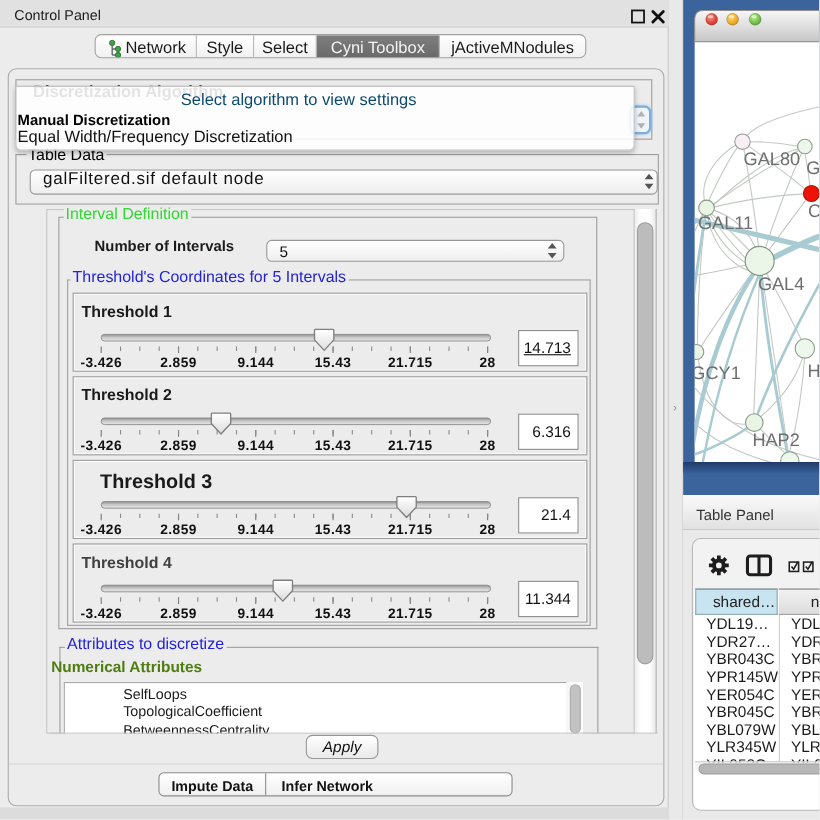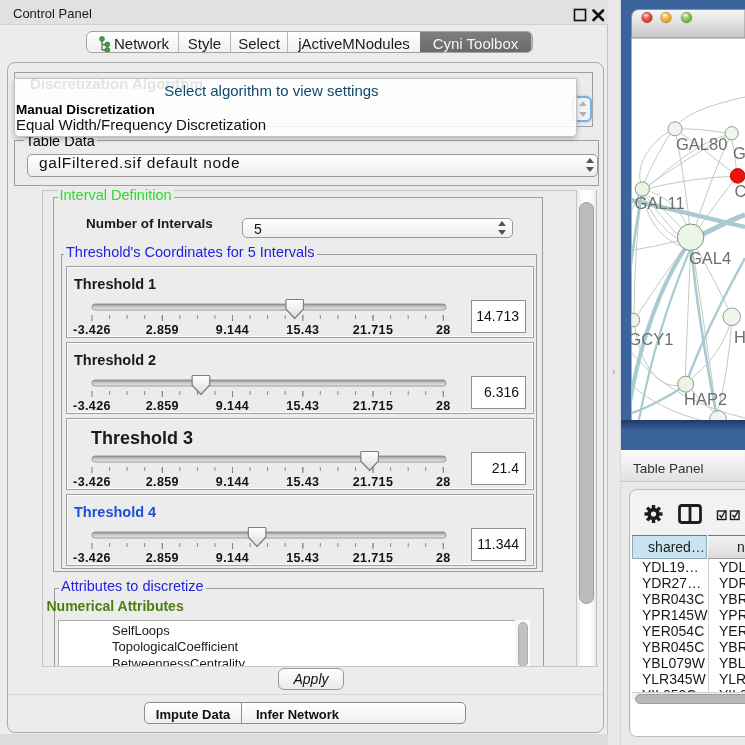--- a/index.html
+++ b/index.html
@@ -23,22 +23,22 @@
     </svg>
     <div class="abs" style="left:86px;top:31px;width:447px;height:22px;background:linear-gradient(#ffffff,#f1f1f1);border:1px solid #a3a3a3;border-radius:6px;overflow:hidden;display:flex;justify-content:flex-end;">
       <div style="width:90px;height:22px;color:#1a1a1a;border-right:1px solid #b9b9b9;display:flex;align-items:center;justify-content:center;font-size:15px;"><svg width="13" height="18" viewBox="0 0 13 18" style="margin-right:3px;margin-top:2px;">
           <path d="M4 4 L4 15 M4 9.5 L9 9.5 M4 15 L9 15" fill="none" stroke="#666a75" stroke-width="1.3"></path>
           <circle cx="4" cy="4" r="2.4" fill="#43a047" stroke="#2b7031" stroke-width="0.8"></circle>
           <circle cx="9.3" cy="9.5" r="2.4" fill="#43a047" stroke="#2b7031" stroke-width="0.8"></circle>
           <circle cx="9.3" cy="15" r="2.4" fill="#43a047" stroke="#2b7031" stroke-width="0.8"></circle>
         </svg>Network</div>
       <div style="width:52px;height:22px;color:#1a1a1a;border-right:1px solid #b9b9b9;display:flex;align-items:center;justify-content:center;font-size:15px;">Style</div>
       <div style="width:57px;height:22px;color:#1a1a1a;border-right:1px solid #b9b9b9;display:flex;align-items:center;justify-content:center;font-size:15px;">Select</div>
+      <div style="width:112px;height:22px;background:linear-gradient(#7e7e7e,#686868);color:#f4f4f4;border-right:1px solid #b9b9b9;display:flex;align-items:center;justify-content:center;font-size:15px;">Cyni Toolbox</div>
       <div style="width:132px;height:22px;color:#1a1a1a;display:flex;align-items:center;justify-content:center;font-size:15px;">jActiveMNodules</div>
-      <div style="width:112px;height:22px;background:linear-gradient(#7e7e7e,#686868);color:#f4f4f4;border-right:1px solid #b9b9b9;display:flex;align-items:center;justify-content:center;font-size:15px;">Cyni Toolbox</div>
     </div>
     <div class="abs" style="left:7px;top:62px;width:597px;height:671px;border:1px solid #ababab;border-radius:8px;background:#ececec;"></div>
     <div class="group" style="left:14px;top:72px;width:579px;height:55px;"></div>
     <div class="gtitle" style="left:28px;top:77px;color:#2a2a2a;font-size:15px;font-weight:bold;background:none;">Discretization Algorithm</div>
     <div class="abs" style="left:572px;top:96px;width:20px;height:26px;border:2.5px solid #7aafdc;border-radius:6px;background:#eef4fa;box-shadow:0 0 3px #9cc4e4;"></div>
     <svg class="abs" style="left:578px;top:100px;" width="10" height="18" viewBox="0 0 10 18">
       <path d="M5 1 L8.6 6 L1.4 6 Z" fill="#b0b0b0"></path>
       <path d="M5 17 L8.6 12 L1.4 12 Z" fill="#b0b0b0"></path>
     </svg>
     <div class="group" style="left:14px;top:140px;width:585px;height:46px;"></div>
@@ -100,21 +100,21 @@
       <line x1="377.3" y1="49" x2="377.3" y2="53" stroke="#8a8a8a" stroke-width="1"></line>
       <text x="26.0" y="67.5" font-size="12.5" font-weight="bold" letter-spacing="0.4" fill="#111" text-anchor="middle" font-family="Liberation Sans,sans-serif">-3.426</text>
       <text x="96.3" y="67.5" font-size="12.5" font-weight="bold" letter-spacing="0.4" fill="#111" text-anchor="middle" font-family="Liberation Sans,sans-serif">2.859</text>
       <text x="166.5" y="67.5" font-size="12.5" font-weight="bold" letter-spacing="0.4" fill="#111" text-anchor="middle" font-family="Liberation Sans,sans-serif">9.144</text>
       <text x="236.8" y="67.5" font-size="12.5" font-weight="bold" letter-spacing="0.4" fill="#111" text-anchor="middle" font-family="Liberation Sans,sans-serif">15.43</text>
       <text x="307.0" y="67.5" font-size="12.5" font-weight="bold" letter-spacing="0.4" fill="#111" text-anchor="middle" font-family="Liberation Sans,sans-serif">21.715</text>
       <text x="377.3" y="67.5" font-size="12.5" font-weight="bold" letter-spacing="0.4" fill="#111" text-anchor="middle" font-family="Liberation Sans,sans-serif">28</text>
       <path d="M 220.5 33.5 L 236.89999999999998 33.5 Q 237.5 33.5 237.5 34.5 L 237.5 43 L 228.7 52.5 L 219.89999999999998 43 L 219.89999999999998 34.5 Q 219.89999999999998 33.5 220.5 33.5 Z" fill="url(#th1)" stroke="#7e7e7e" stroke-width="1.2" stroke-linejoin="round"></path>
     </svg>
     <div class="abs" style="left:471px;top:300px;width:55px;height:33px;background:#fff;border:1px solid #8e8e8e;"></div>
-    <div class="abs" style="left:471px;top:300px;width:48px;height:33px;font-size:14px;color:#111;text-align:right;line-height:33px;">14.713</div>
+    <div class="abs" style="left:471px;top:300px;width:48px;height:33px;font-size:14px;color:#111;text-align:right;line-height:33px;text-decoration:underline;">14.713</div>
     <div class="abs" style="left:66px;top:342px;width:468px;height:72px;border:1px solid #9f9f9f;box-shadow:inset 0 0 0 1px #fdfdfd;"></div>
     <div class="abs" style="left:74px;top:352px;font-weight:bold;font-size:14.5px;color:#1a1a1a;">Threshold 2</div>
     <svg class="abs" style="left:66px;top:342px;" width="468" height="72" viewBox="0 0 468 72">
       <defs>
         <linearGradient id="tr2" x1="0" y1="0" x2="0" y2="1">
           <stop offset="0" stop-color="#8f8f8f"></stop>
           <stop offset="0.45" stop-color="#c7c7c7"></stop>
           <stop offset="1" stop-color="#e8e8e8"></stop>
         </linearGradient>
         <linearGradient id="th2" x1="0" y1="0" x2="0" y2="1">
@@ -204,21 +204,21 @@
       <text x="96.3" y="67.5" font-size="12.5" font-weight="bold" letter-spacing="0.4" fill="#111" text-anchor="middle" font-family="Liberation Sans,sans-serif">2.859</text>
       <text x="166.5" y="67.5" font-size="12.5" font-weight="bold" letter-spacing="0.4" fill="#111" text-anchor="middle" font-family="Liberation Sans,sans-serif">9.144</text>
       <text x="236.8" y="67.5" font-size="12.5" font-weight="bold" letter-spacing="0.4" fill="#111" text-anchor="middle" font-family="Liberation Sans,sans-serif">15.43</text>
       <text x="307.0" y="67.5" font-size="12.5" font-weight="bold" letter-spacing="0.4" fill="#111" text-anchor="middle" font-family="Liberation Sans,sans-serif">21.715</text>
       <text x="377.3" y="67.5" font-size="12.5" font-weight="bold" letter-spacing="0.4" fill="#111" text-anchor="middle" font-family="Liberation Sans,sans-serif">28</text>
       <path d="M 295.40000000000003 33.5 L 311.8 33.5 Q 312.40000000000003 33.5 312.40000000000003 34.5 L 312.40000000000003 43 L 303.6 52.5 L 294.8 43 L 294.8 34.5 Q 294.8 33.5 295.40000000000003 33.5 Z" fill="url(#th3)" stroke="#7e7e7e" stroke-width="1.2" stroke-linejoin="round"></path>
     </svg>
     <div class="abs" style="left:471px;top:452px;width:55px;height:33px;background:#fff;border:1px solid #8e8e8e;"></div>
     <div class="abs" style="left:471px;top:452px;width:48px;height:33px;font-size:14px;color:#111;text-align:right;line-height:33px;">21.4</div>
     <div class="abs" style="left:66px;top:494px;width:468px;height:72px;border:1px solid #9f9f9f;box-shadow:inset 0 0 0 1px #fdfdfd;"></div>
-    <div class="abs" style="left:74px;top:504px;font-weight:bold;font-size:14.5px;color:#1d4ed8;">Threshold 4</div>
+    <div class="abs" style="left:74px;top:504px;font-weight:bold;font-size:14.5px;color:#404040;">Threshold 4</div>
     <svg class="abs" style="left:66px;top:494px;" width="468" height="72" viewBox="0 0 468 72">
       <defs>
         <linearGradient id="tr4" x1="0" y1="0" x2="0" y2="1">
           <stop offset="0" stop-color="#8f8f8f"></stop>
           <stop offset="0.45" stop-color="#c7c7c7"></stop>
           <stop offset="1" stop-color="#e8e8e8"></stop>
         </linearGradient>
         <linearGradient id="th4" x1="0" y1="0" x2="0" y2="1">
           <stop offset="0" stop-color="#ffffff"></stop>
           <stop offset="1" stop-color="#dcdcdc"></stop>

